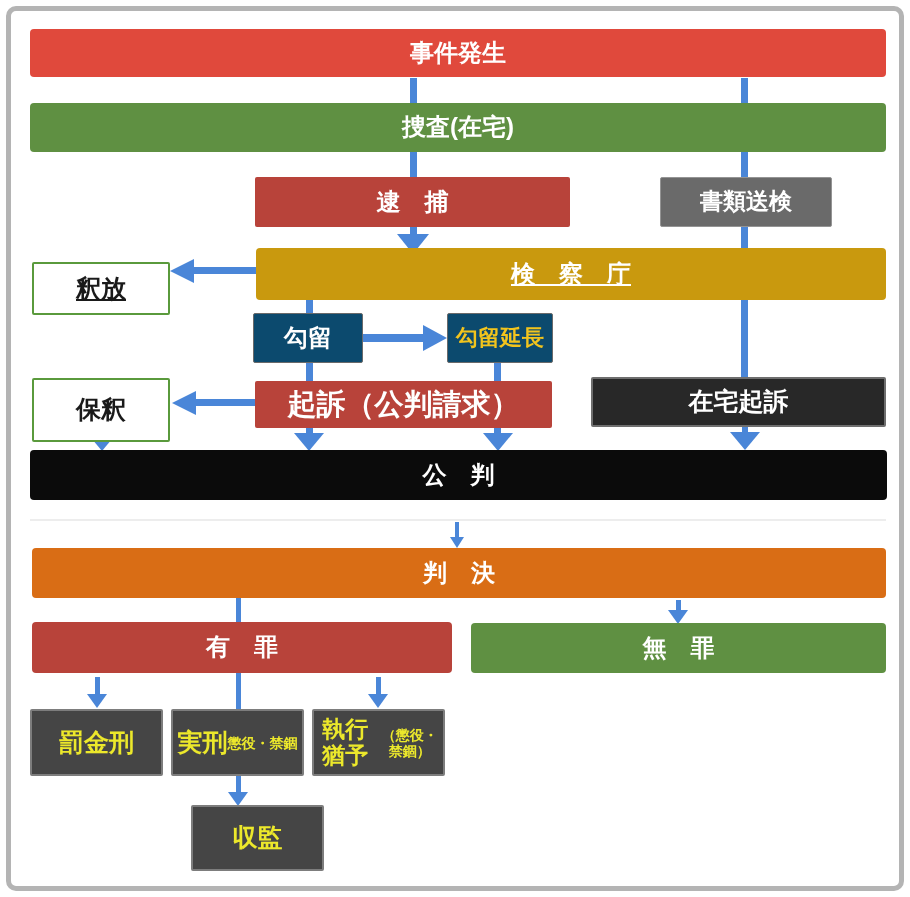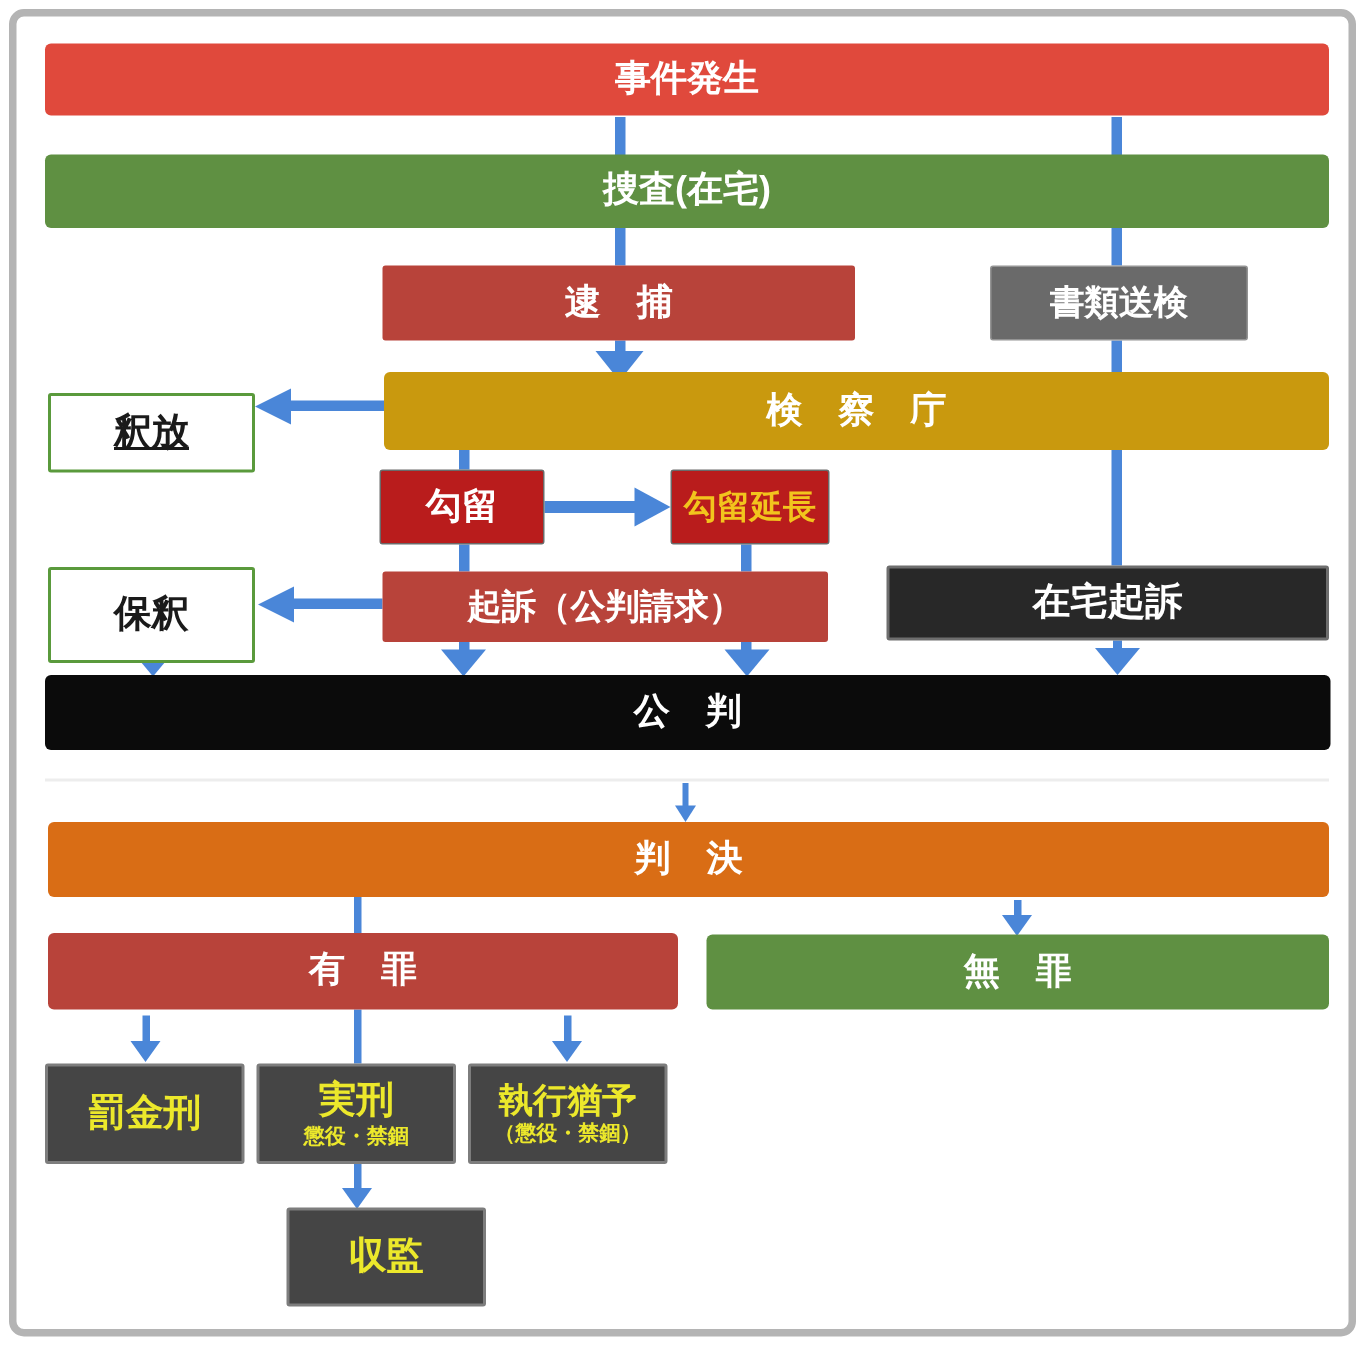--- a/index.html
+++ b/index.html
@@ -7,31 +7,31 @@
   .canvas{position:relative;width:910px;height:897px;background:#fff;overflow:hidden;}
   .frame{position:absolute;left:6px;top:6px;right:6px;bottom:6px;border:5px solid #b4b4b4;border-radius:10px;}
   .node{position:absolute;display:flex;align-items:center;justify-content:center;
         font-weight:700;color:#fff;box-sizing:border-box;text-align:center;line-height:1.1;}
   .bar{border-radius:4px;font-size:24px;}
   .box{border-radius:2px;font-size:24px;}
   
   .red-bright{background:#e0493c;}
   .red-dark{background:#b8433a;}
   .green{background:#5f9042;}
-  .gold{background:#c9990e;}
+  .gold{background:#c9990e;text-decoration:underline;}
   .orange{background:#d96d15;}
   .blackbar{background:#0b0b0b;}
   .gray{background:#6a6a6a;border:1px solid #949494;text-align:center;}
-  .darkgray{background:#b91c1c;border:1px solid #6a6a6a;}
+  .darkgray{background:#0c4a6e;border:1px solid #6a6a6a;}
   .darker{background:#282828;border:2px solid #6e6e6e;}
   .boxgray{background:#454545;border:2px solid #7d7d7d;color:#ece82b;}
   .outline{background:#ffffff;border:2px solid #5a9a3c;color:#1a1a1a;font-size:25px;border-radius:2px;}
   .goldtext{color:#f2c41d;}
   .sub{font-size:14px;font-weight:700;margin-top:2px;}
-  .stack{display:flex;flex-direction:column;align-items:center;justify-content:center;}
+  .stack{display:flex;align-items:center;justify-content:center;}
   
   .vline,.hline{position:absolute;background:#4a86d8;}
   .ah{position:absolute;width:0;height:0;}
   .ah-down-big{border-left:16px solid transparent;border-right:16px solid transparent;border-top:20px solid #4a86d8;}
   .ah-down-med{border-left:15px solid transparent;border-right:15px solid transparent;border-top:18px solid #4a86d8;}
   .ah-down-sm2{border-left:10px solid transparent;border-right:10px solid transparent;border-top:14px solid #4a86d8;}
   .ah-down-sm{border-left:7px solid transparent;border-right:7px solid transparent;border-top:11px solid #4a86d8;}
   .ah-left{border-top:12px solid transparent;border-bottom:12px solid transparent;border-right:24px solid #4a86d8;}
   .ah-right{border-top:13px solid transparent;border-bottom:13px solid transparent;border-left:24px solid #4a86d8;}
   .divider{position:absolute;background:#ededed;}
@@ -101,21 +101,21 @@
   <div class="node box gray" style="left:660px;top:177px;width:172px;height:50px;font-size:23px;">書類送検</div>
 
   <div class="node bar gold" style="left:256px;top:248px;width:630px;height:52px;">検　察　庁</div>
 
   <div class="node box outline" style="left:32px;top:262px;width:138px;height:53px;text-decoration:underline;">釈放</div>
 
   <div class="node box darkgray" style="left:253px;top:313px;width:110px;height:50px;">勾留</div>
 
   <div class="node box darkgray goldtext" style="left:447px;top:313px;width:106px;height:50px;font-size:22px;">勾留延長</div>
 
-  <div class="node box red-dark" style="left:255px;top:381px;width:297px;height:47px;font-size:23px;">起訴（公判請求）</div>
+  <div class="node box red-dark" style="left:255px;top:381px;width:297px;height:47px;font-size:29px;">起訴（公判請求）</div>
 
   <div class="node box outline" style="left:32px;top:378px;width:138px;height:64px;">保釈</div>
 
   <div class="node box darker" style="left:591px;top:377px;width:295px;height:50px;font-size:25px;">在宅起訴</div>
 
   <div class="node bar blackbar" style="left:30px;top:450px;width:857px;height:50px;">公　判</div>
 
   <div class="node bar orange" style="left:32px;top:548px;width:854px;height:50px;">判　決</div>
 
   <div class="node bar red-dark" style="left:32px;top:622px;width:420px;height:51px;">有　罪</div>

